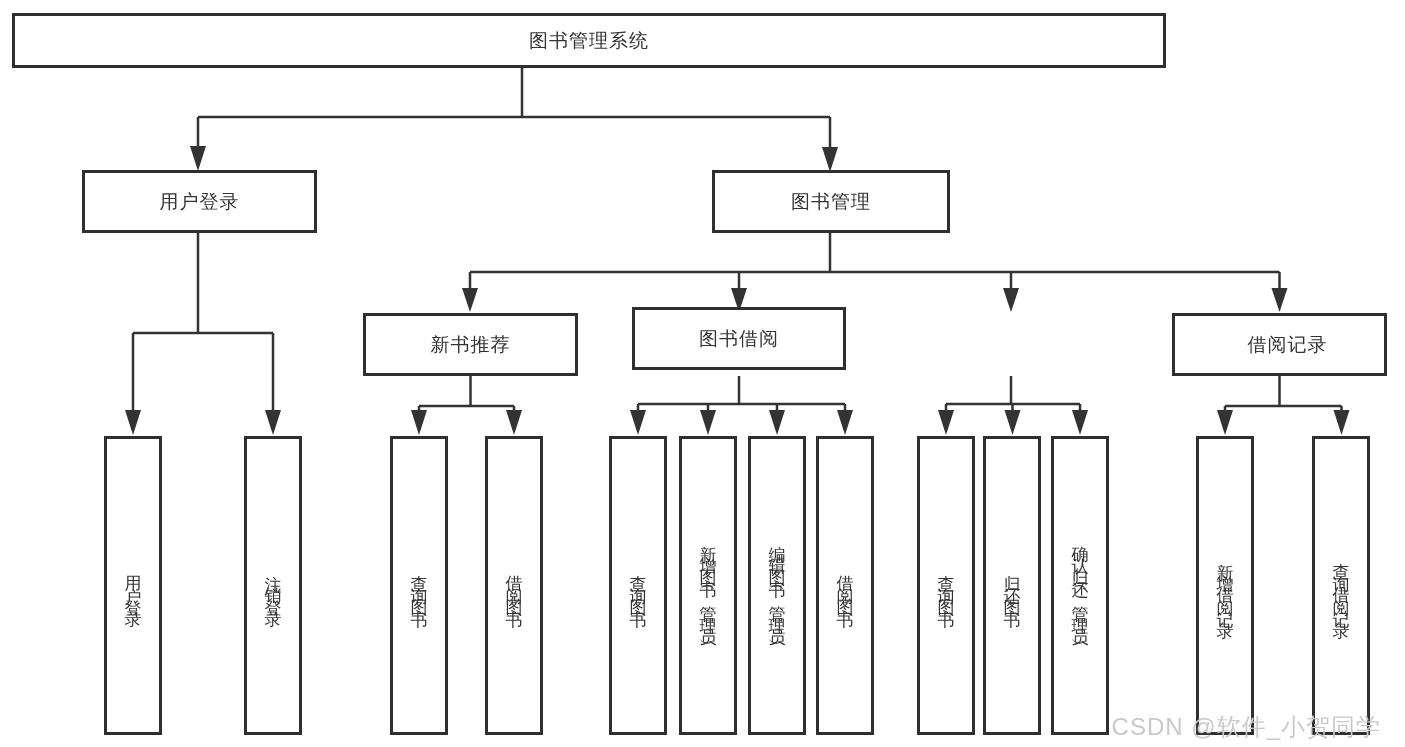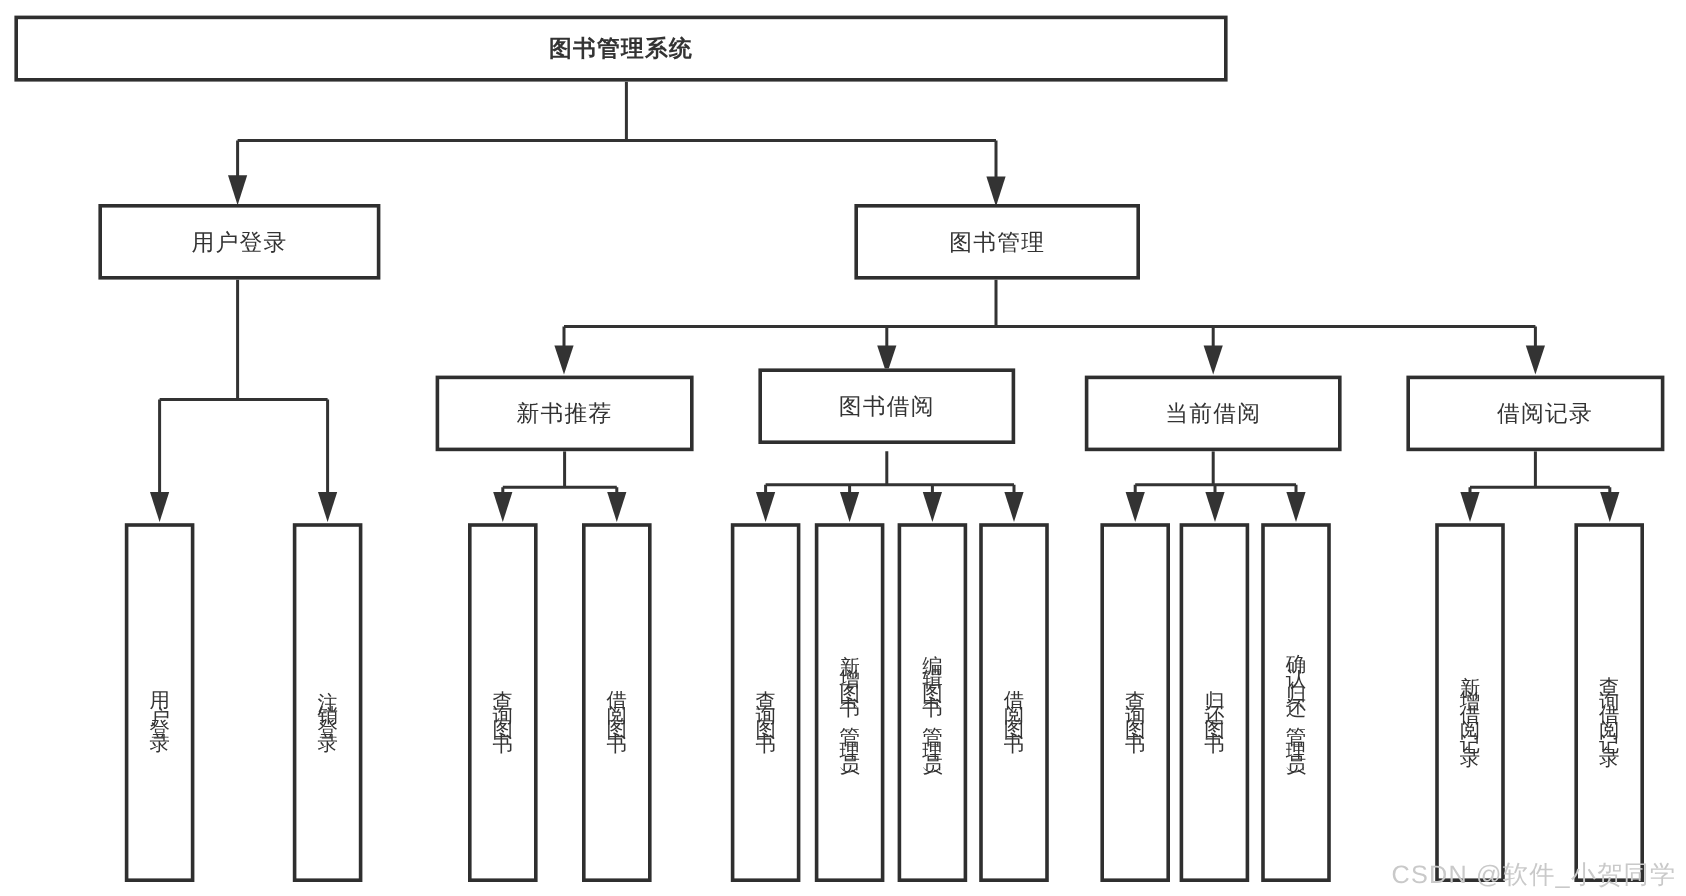--- a/index.html
+++ b/index.html
@@ -46,23 +46,23 @@
   }
   .vert {
     writing-mode: vertical-rl;
     text-orientation: upright;
     letter-spacing: 12px;
     line-height: 1;
     white-space: nowrap;
   }
   .watermark {
     position: absolute;
-    right: 8px;
+    right: 24px;
     bottom: 4px;
-    font-size: 21px;
+    font-size: 24px;
     color: #c9c9c9;
     letter-spacing: 1px;
     z-index: 10;
   }
 </style>
 </head>
 <body>
 
 <div class="stage">
 
@@ -102,28 +102,27 @@
       <polygon points="769,410 785,410 777,435"></polygon>
       <polygon points="837,410 853,410 845,435"></polygon>
       <polygon points="938,410 954,410 946,435"></polygon>
       <polygon points="1004.5,410 1020.5,410 1012.5,435"></polygon>
       <polygon points="1072,410 1088,410 1080,435"></polygon>
       <polygon points="1217,410 1233,410 1225,435"></polygon>
       <polygon points="1333.5,410 1349.5,410 1341.5,435"></polygon>
     </g>
   </svg>
 
-  <div class="node h" style="left:12px; top:13px; width:1011px; height:55px;font-weight:bold;">图书管理系统</div>
+  <div class="node h" style="left:12px; top:13px; width:1154px; height:55px;">图书管理系统</div>
 
   <div class="node h" style="left:82px; top:170px; width:235px; height:63px;">用户登录</div>
   <div class="node h" style="left:712px; top:170px; width:238px; height:63px;">图书管理</div>
 
   <div class="node h" style="left:363px; top:313px; width:215px; height:63px;">新书推荐</div>
   <div class="node h" style="left:632px; top:307px; width:214px; height:63px;">图书借阅</div>
-  <div class="node h" style="left:904px; top:313px; width:214px; height:63px;">当前借阅</div>
   <div class="node h" style="left:1172px; top:313px; width:215px; height:63px;padding-left:16px;">借阅记录</div>
 
   <div class="node leaf" style="left:104px;">
     <span class="vert">用户登录</span>
   </div>
   <div class="node leaf" style="left:244px;">
     <span class="vert">注销登录</span>
   </div>
 
   <div class="node leaf" style="left:390px;">

